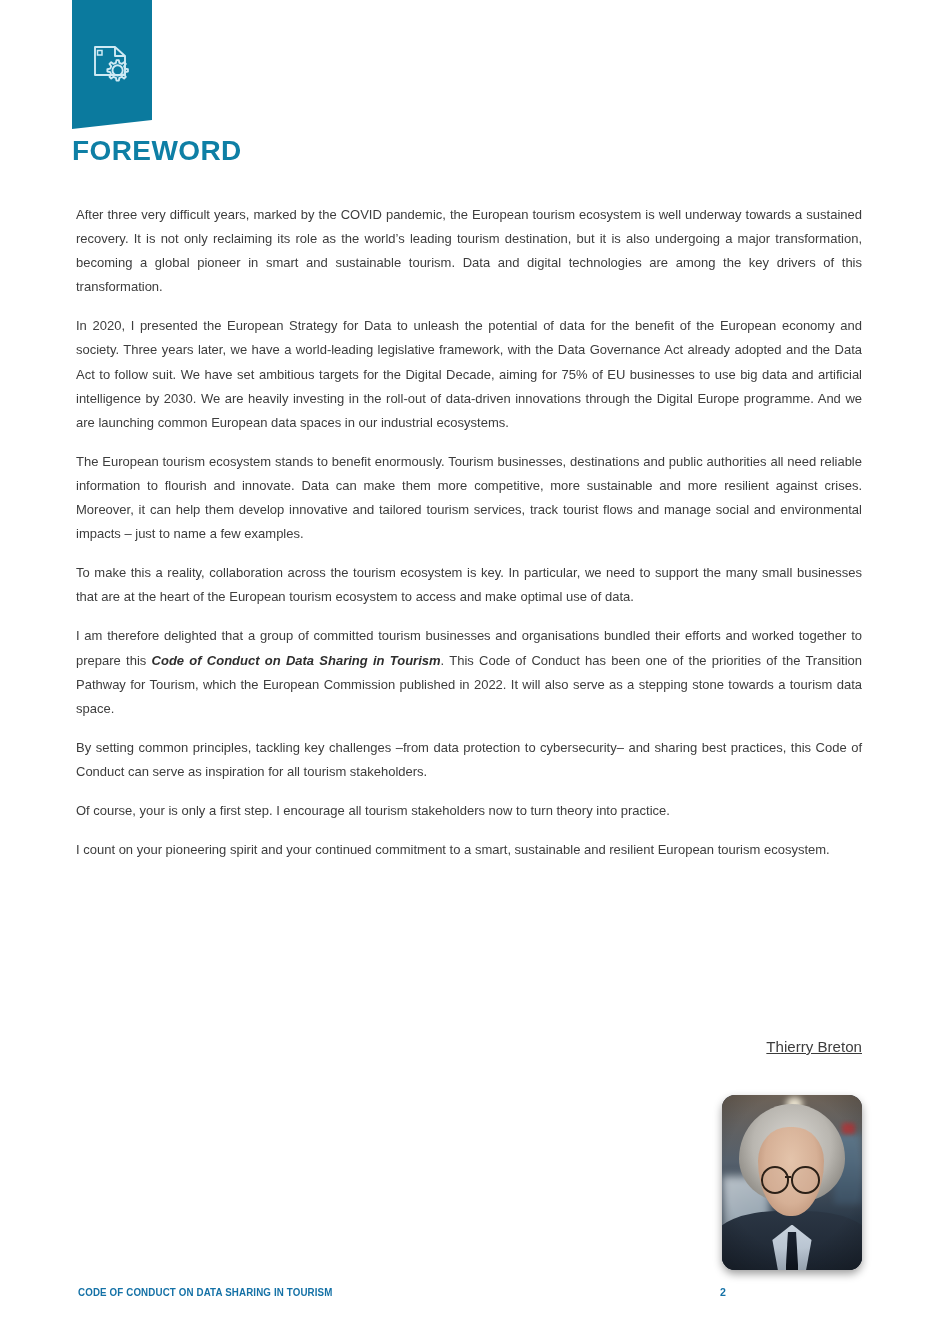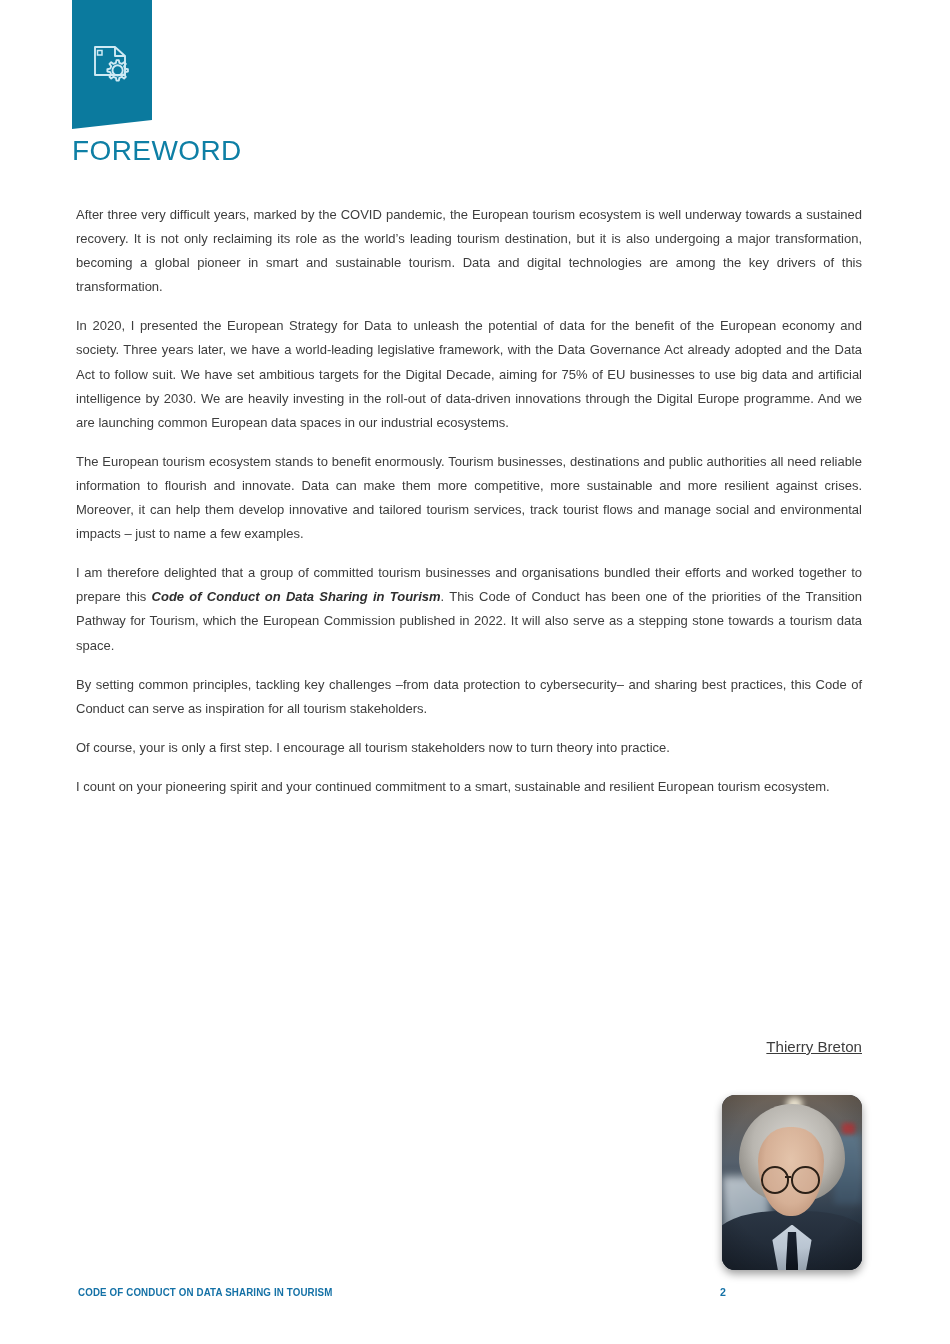--- a/index.html
+++ b/index.html
@@ -51,21 +51,21 @@
     width: 100%;
     height: 100%;
   }
 
   
   .section-title {
     position: absolute;
     left: 72px;
     top: 136px;
     font-size: 28px;
-    font-weight: 400;
+    font-weight: 700;
     letter-spacing: 0.4px;
     color: #0E7FA5;
     line-height: 1.1;
     white-space: nowrap;
   }
 
   
   .body-copy {
     position: absolute;
     left: 76px;
@@ -284,20 +284,21 @@
       </svg>
     </div>
   </div>
 
   <div class="section-title">FOREWORD</div>
 
   <div class="body-copy">
     <p>After three very difficult years, marked by the COVID pandemic, the European tourism ecosystem is well underway towards a sustained recovery. It is not only reclaiming its role as the world’s leading tourism destination, but it is also undergoing a major transformation, becoming a global pioneer in smart and sustainable tourism. Data and digital technologies are among the key drivers of this transformation.</p>
     <p>In 2020, I presented the European Strategy for Data to unleash the potential of data for the benefit of the European economy and society. Three years later, we have a world-leading legislative framework, with the Data Governance Act already adopted and the Data Act to follow suit. We have set ambitious targets for the Digital Decade, aiming for 75% of EU businesses to use big data and artificial intelligence by 2030. We are heavily investing in the roll-out of data-driven innovations through the Digital Europe programme. And we are launching common European data spaces in our industrial ecosystems.</p>
     <p>The European tourism ecosystem stands to benefit enormously. Tourism businesses, destinations and public authorities all need reliable information to flourish and innovate. Data can make them more competitive, more sustainable and more resilient against crises. Moreover, it can help them develop innovative and tailored tourism services, track tourist flows and manage social and environmental impacts – just to name a few examples.</p>
+    <p>To make this a reality, collaboration across the tourism ecosystem is key. In particular, we need to support the many small businesses that are at the heart of the European tourism ecosystem to access and make optimal use of data.</p>
     <p><span>I am therefore delighted that a group of committed tourism businesses and organisations bundled their efforts and worked together to prepare this </span><span class="emph">Code of Conduct on Data Sharing in Tourism</span><span>. This Code of Conduct has been one of the priorities of the Transition Pathway for Tourism, which the European Commission published in 2022. It will also serve as a stepping stone towards a tourism data space.</span></p>
     <p>By setting common principles, tackling key challenges –from data protection to cybersecurity– and sharing best practices, this Code of Conduct can serve as inspiration for all tourism stakeholders.</p>
     <p>Of course, your is only a first step. I encourage all tourism stakeholders now to turn theory into practice.</p>
     <p>I count on your pioneering spirit and your continued commitment to a smart, sustainable and resilient European tourism ecosystem.</p>
   </div>
 
   <div class="signature">
     <div class="sig-name">Thierry Breton</div>
   </div>
 

